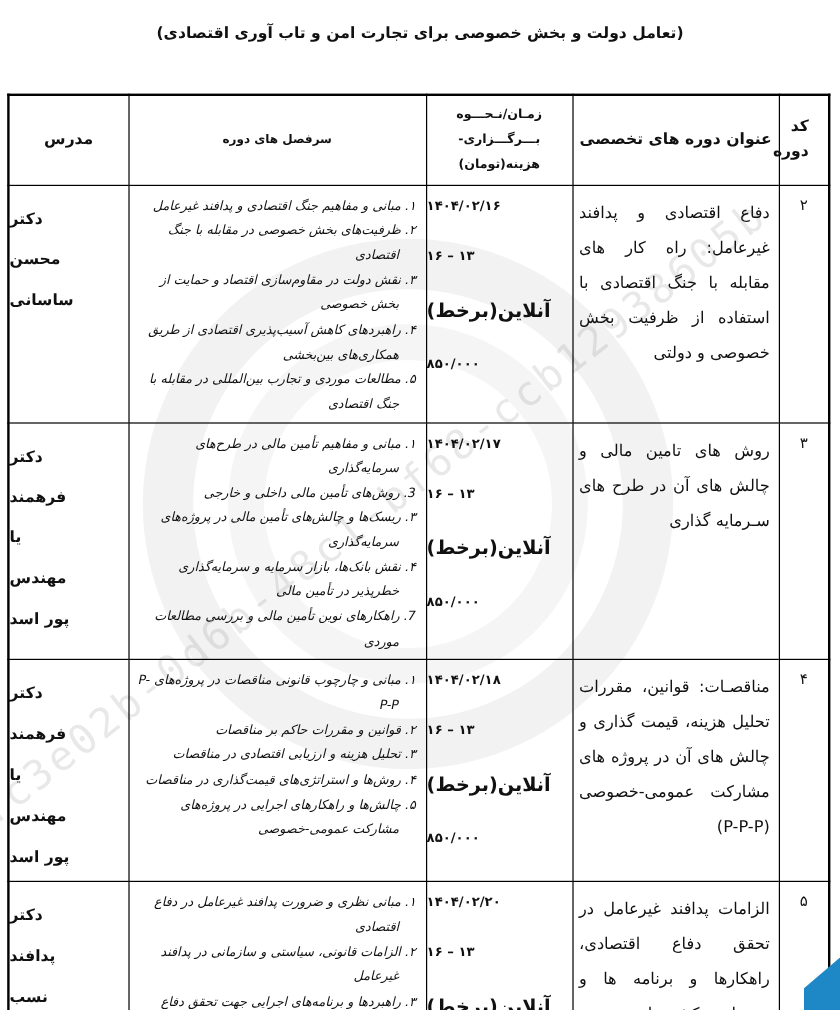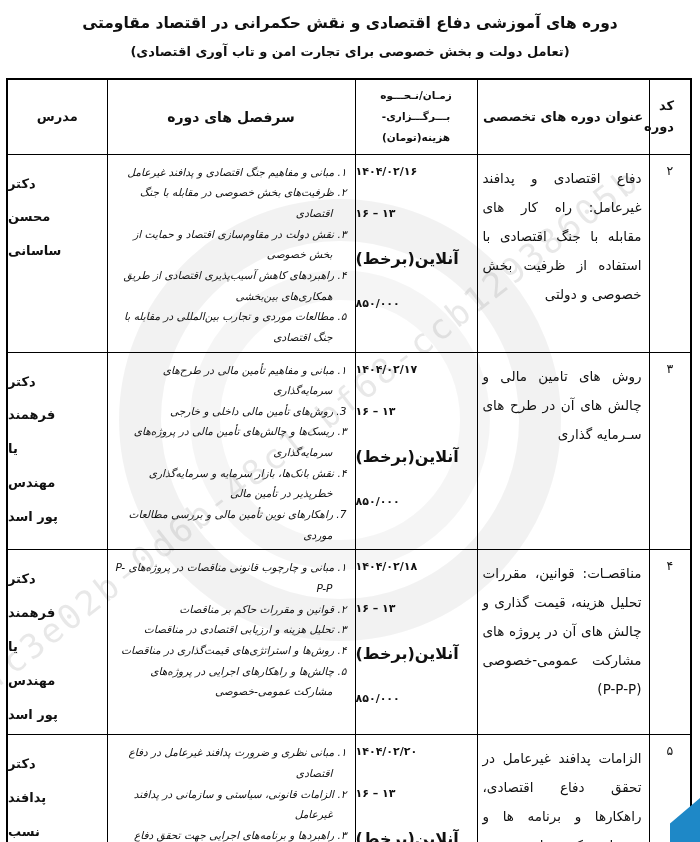--- a/index.html
+++ b/index.html
@@ -49,21 +49,21 @@
   tr.hdr { height: 56px; }
   tr.r0 { height: 174px; }
   tr.r1 { height: 170px; }
   tr.r2 { height: 180px; }
   tr.r3 { height: 168px; }
 
   th { font-weight: bold; vertical-align: middle !important; text-align: center; }
   th.h-code { font-size: 13px; line-height: 1.6; padding: 16px; }
   th.h-title { font-size: 13px; }
   th.h-time { font-size: 10.5px; line-height: 2.0; padding: 2px 4px; }
-  th.h-syllabus { font-size: 14px; }
+  th.h-syllabus { font-size: 10px; }
   th.h-instructor { font-size: 13px; margin-top: 38px; }
 
   td.c-code { text-align: center; font-size: 12.5px; padding-top: 8px; }
   td.c-title {
     font-size: 13.5px;
     line-height: 2.15;
     padding: 9px 7px 4px 5px;
     text-align: justify;
     text-align-last: right;
     font-weight: 500;
@@ -90,21 +90,20 @@
 
   <div class="watermark-layer">
     <svg class="watermark-emblem" width="460" height="460" viewBox="0 0 460 460">
       <circle cx="230" cy="230" r="200" fill="none" stroke="#000" stroke-opacity="0.05" stroke-width="42"></circle>
       <circle cx="230" cy="230" r="135" fill="none" stroke="#000" stroke-opacity="0.04" stroke-width="30"></circle>
     </svg>
     <div class="watermark-code">fc3e02b-0d6b-48c1-bf68-ccb12938605b</div>
   </div>
 
   <div class="titles">
-    <div class="title-main">دوره های آموزشی دفاع اقتصادی و نقش حکمرانی در اقتصاد مقاومتی</div>
     <div class="title-sub">(تعامل دولت و بخش خصوصی برای تجارت امن و تاب آوری اقتصادی)</div>
   </div>
 
   <table class="courses">
     <colgroup>
       <col style="width:42px">
         <col style="width:172px">
         <col style="width:122px">
         <col style="width:248px">
         <col style="width:100px">

